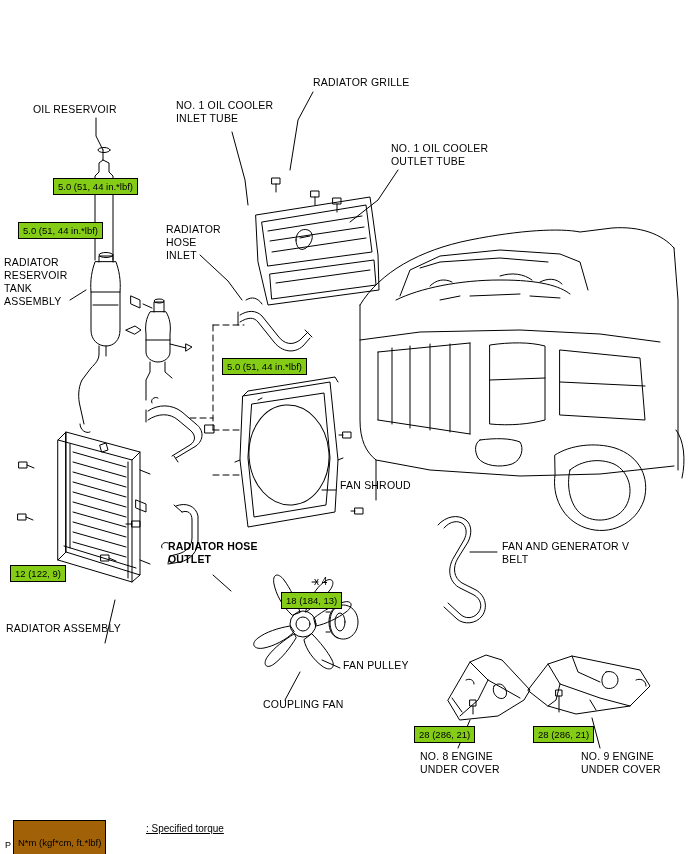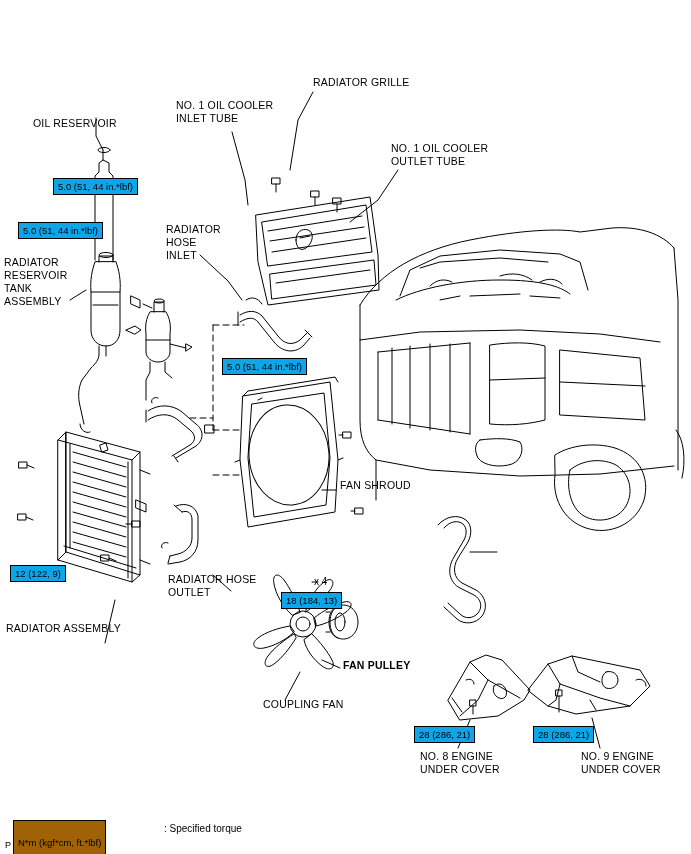--- a/index.html
+++ b/index.html
@@ -27,21 +27,21 @@
     line-height: 13px;
     letter-spacing: 0.2px;
     color: #000;
     white-space: pre;
   }
   .torque {
     position: absolute;
     font-size: 9.5px;
     line-height: 11px;
     border: 1px solid #000;
-    background: #0ea5e9;
+    background: #84cc16;
     padding: 2px 4px 2px 4px;
     white-space: pre;
   }
   .plain {
     position: absolute;
     font-size: 10px;
     white-space: pre;
   }
   svg.art {
     position: absolute;
@@ -307,52 +307,54 @@
         <path d="M560,684 L556,700 L548,706"></path>
         <path d="M572,656 L578,672 L600,682"></path>
         <path d="M606,672 C612,670 618,674 618,680 C618,686 612,690 606,688 C601,686 600,676 606,672 Z"></path>
         <path d="M636,680 C640,678 646,680 646,686"></path>
         <path d="M590,700 L596,710"></path>
       </g>
 
     </g>
   </svg>
 
-  <div class="lbl" style="left:33px; top:117px;">OIL RESERVOIR</div>
+  <div class="lbl" style="left:33px; top:103px;">OIL RESERVOIR</div>
   <div class="lbl" style="left:176px; top:99px;">NO. 1 OIL COOLER
 INLET TUBE</div>
   <div class="lbl" style="left:313px; top:76px;">RADIATOR GRILLE</div>
   <div class="lbl" style="left:391px; top:142px;">NO. 1 OIL COOLER
 OUTLET TUBE</div>
   <div class="lbl" style="left:166px; top:223px;">RADIATOR
 HOSE
 INLET</div>
   <div class="lbl" style="left:4px; top:256px;">RADIATOR
 RESERVOIR
 TANK
 ASSEMBLY</div>
   <div class="lbl" style="left:340px; top:479px;">FAN SHROUD</div>
-  <div class="lbl" style="left:168px; top:573px;">RADIATOR HOSE
+  <div class="lbl" style="left:168px; top:540px;font-weight:bold;">RADIATOR HOSE
 OUTLET</div>
   <div class="lbl" style="left:6px; top:622px;text-align:right;">RADIATOR ASSEMBLY</div>
-  <div class="lbl" style="left:343px; top:659px;font-weight:bold;">FAN PULLEY</div>
+  <div class="lbl" style="left:502px; top:540px;">FAN AND GENERATOR V
+BELT</div>
+  <div class="lbl" style="left:343px; top:659px;">FAN PULLEY</div>
   <div class="lbl" style="left:222px; top:698px;margin-left:41px;">COUPLING FAN</div>
   <div class="lbl" style="left:420px; top:750px;">NO. 8 ENGINE
 UNDER COVER</div>
   <div class="lbl" style="left:581px; top:750px;">NO. 9 ENGINE
 UNDER COVER</div>
 
   <div class="torque" style="left:53px; top:178px;">5.0 (51, 44 in.*lbf)</div>
   <div class="torque" style="left:18px; top:222px;">5.0 (51, 44 in.*lbf)</div>
   <div class="torque" style="left:222px; top:358px;">5.0 (51, 44 in.*lbf)</div>
   <div class="torque" style="left:10px; top:565px;text-align:center;">12 (122, 9)</div>
   <div class="torque" style="left:281px; top:559px;margin-top:33px;">18 (184, 13)</div>
   <div class="torque" style="left:414px; top:726px;">28 (286, 21)</div>
   <div class="torque" style="left:533px; top:726px;">28 (286, 21)</div>
 
   <div class="plain" style="left:314px; top:576px;">x 4</div>
 
   <div class="legend-box" style="left:13px; top:820px;">N*m (kgf*cm, ft.*lbf)</div>
-  <div class="legend-text" style="left:164px; top:823px;">: Specified torque</div>
+  <div class="legend-text" style="left:146px; top:823px;text-decoration:underline;">: Specified torque</div>
 
   <div class="pagemark" style="left:5px; top:840px;">P</div>
 
 </div>
 
 </body></html>

